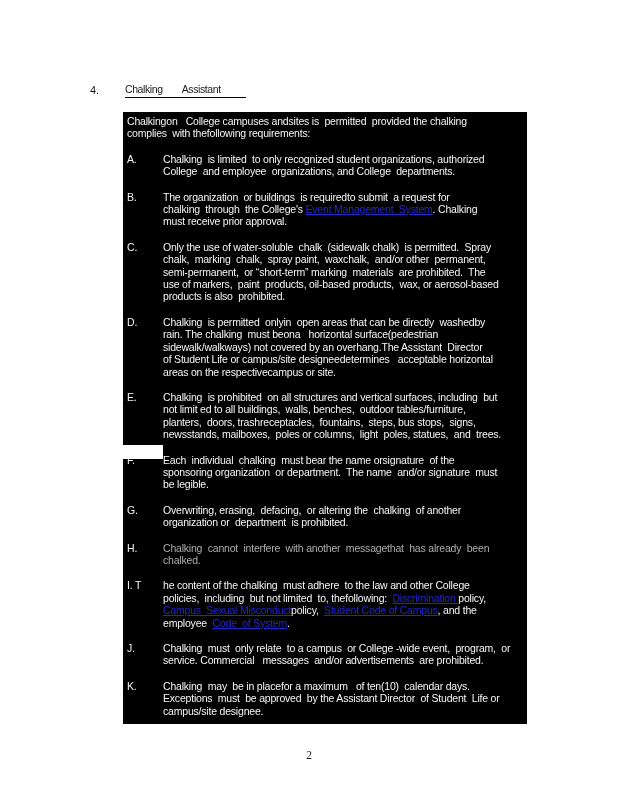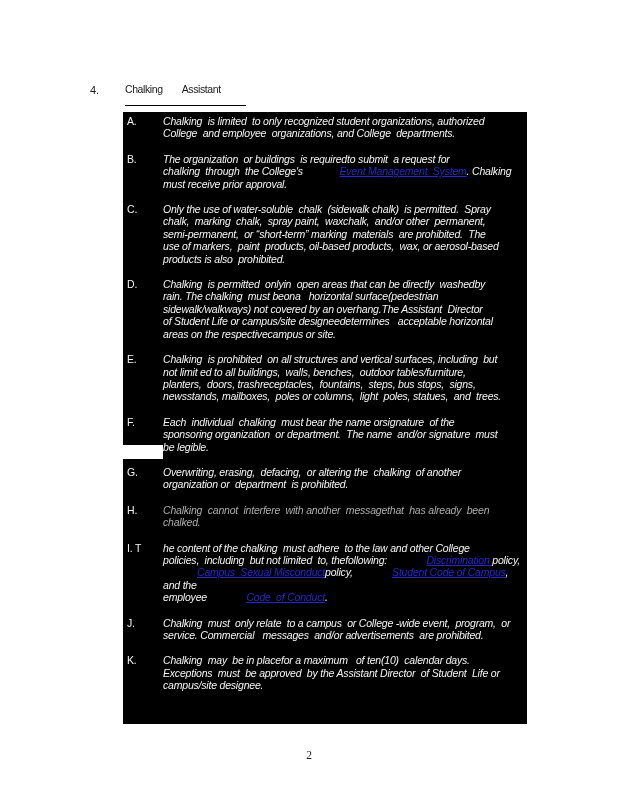--- a/index.html
+++ b/index.html
@@ -4,58 +4,60 @@
 <style>
   html,body{margin:0;padding:0;}
   body{
     width:618px;height:800px;background:#ffffff;position:relative;overflow:hidden;
     font-family:"Liberation Sans",sans-serif;
   }
   #heading-num{
     position:absolute;left:90px;top:84px;font-size:11px;color:#1a1a1a;
   }
   #heading-title{
-    position:absolute;left:125px;top:83px;width:121px;padding-bottom:10px;
+    position:absolute;left:125px;top:83px;width:121px;padding-bottom:2px;
     border-bottom:1.5px solid #000;display:flex;color:#1a1a1a;
     font-size:10.5px;letter-spacing:-0.4px;
   }
   #heading-title .w2{margin-left:19px;}
   #panel{
     position:absolute;left:123px;top:112px;width:404px;min-height:612px;
     box-sizing:border-box;padding:3px 0 6px 4px;
     background:#000;color:#f5f5f5;
     font-size:10.5px;line-height:12.4px;letter-spacing:-0.2px;
   }
   .pre{white-space:pre-wrap;}
   #intro{margin:0 2px 13px 0;}
   .item{display:flex;margin-bottom:13px;}
   .item:last-child{margin-bottom:0;}
   .lab{flex:0 0 36px;width:36px;}
-  .txt{flex:1;padding-right:0;font-style:italic;}
+  .txt{flex:1;padding-right:0;}
   .muted{color:var(--muted,#adadad);}
-  .lnk{color:var(--link,#2626cc);text-decoration:underline;cursor:pointer;margin-left:34px;}
+  .lnk{color:var(--link,#2626cc);text-decoration:underline;cursor:pointer;}
   #redaction{
     position:absolute;left:123px;top:445px;width:40px;height:14px;background:#ffffff;
   }
   #page-num{
     position:absolute;left:0;top:749px;width:618px;text-align:center;
     font-family:"Liberation Serif",serif;font-size:11.5px;color:#222;
   }
 </style>
 </head>
 <body>
 
 <div id="heading-num">4.</div>
 
 <div id="heading-title">
   <span class="w1">Chalking</span>
   <span class="w2">Assistant</span>
 </div>
 
 <div id="panel" style="background: rgb(0, 0, 0); color: rgb(245, 245, 245);">
+  <div id="intro" class="pre">Chalkingon   College campuses andsites is  permitted  provided the chalking
+complies  with thefollowing requirements:</div>
   <div id="list">
       <div class="item">
         <span class="lab">A.</span>
         <span class="txt pre"><span>Chalking  is limited  to only recognized student organizations, authorized
 College  and employee  organizations, and College  departments.</span></span>
       </div>
       <div class="item">
         <span class="lab">B.</span>
         <span class="txt pre"><span>The organization  or buildings  is requiredto submit  a request for
 chalking  through  the College's </span><a class="lnk" href="#">Event Management  System</a><span>. Chalking
@@ -98,21 +100,21 @@
       <div class="item">
         <span class="lab">H.</span>
         <span class="txt pre muted"><span>Chalking  cannot  interfere  with another  messagethat  has already  been
 chalked.</span></span>
       </div>
       <div class="item">
         <span class="lab">I. T</span>
         <span class="txt pre"><span>he content of the chalking  must adhere  to the law and other College
 policies,  including  but not limited  to, thefollowing:  </span><a class="lnk" href="#">Discrimination </a><span>policy,
 </span><a class="lnk" href="#">Campus  Sexual Misconduct</a><span>policy,  </span><a class="lnk" href="#">Student Code of Campus</a><span>, and the
-employee  </span><a class="lnk" href="#">Code  of Conduct</a><span>.</span></span>
+employee  </span><a class="lnk" href="#">Code  of System</a><span>.</span></span>
       </div>
       <div class="item">
         <span class="lab">J.</span>
         <span class="txt pre"><span>Chalking  must  only relate  to a campus  or College -wide event,  program,  or
 service. Commercial   messages  and/or advertisements  are prohibited.</span></span>
       </div>
       <div class="item">
         <span class="lab">K.</span>
         <span class="txt pre"><span>Chalking  may  be in placefor a maximum   of ten(10)  calendar days.
 Exceptions  must  be approved  by the Assistant Director  of Student  Life or

